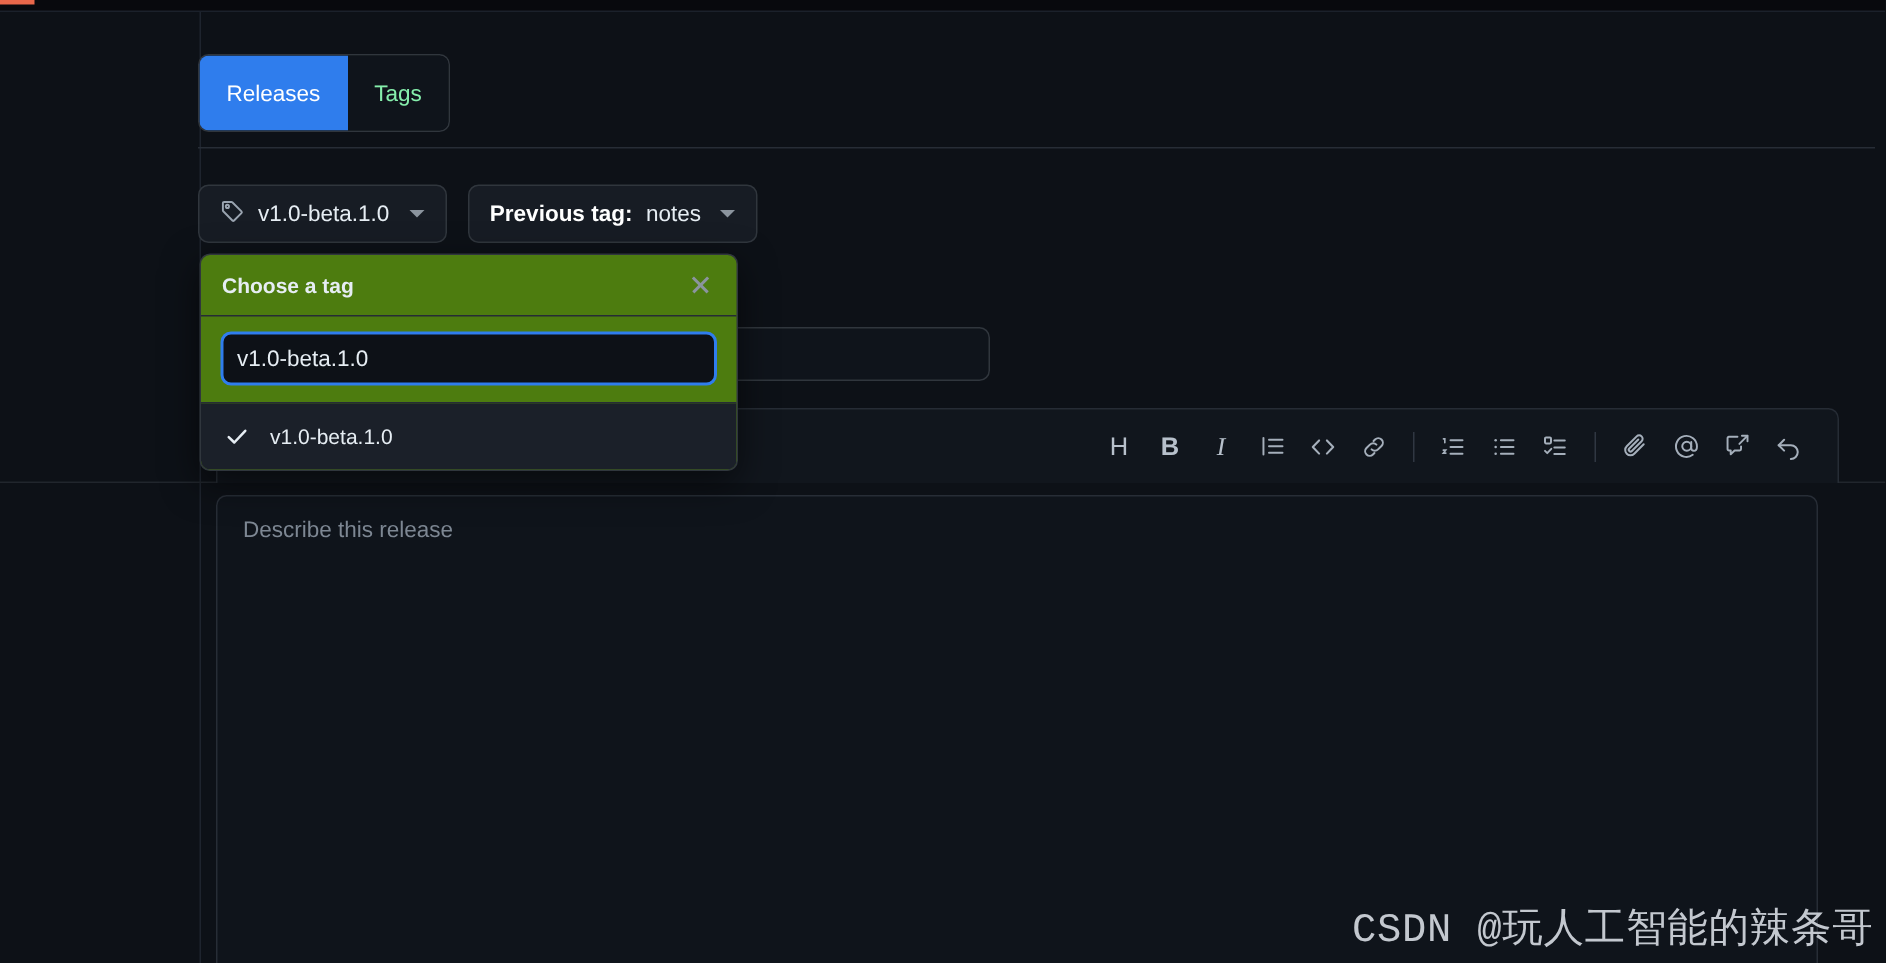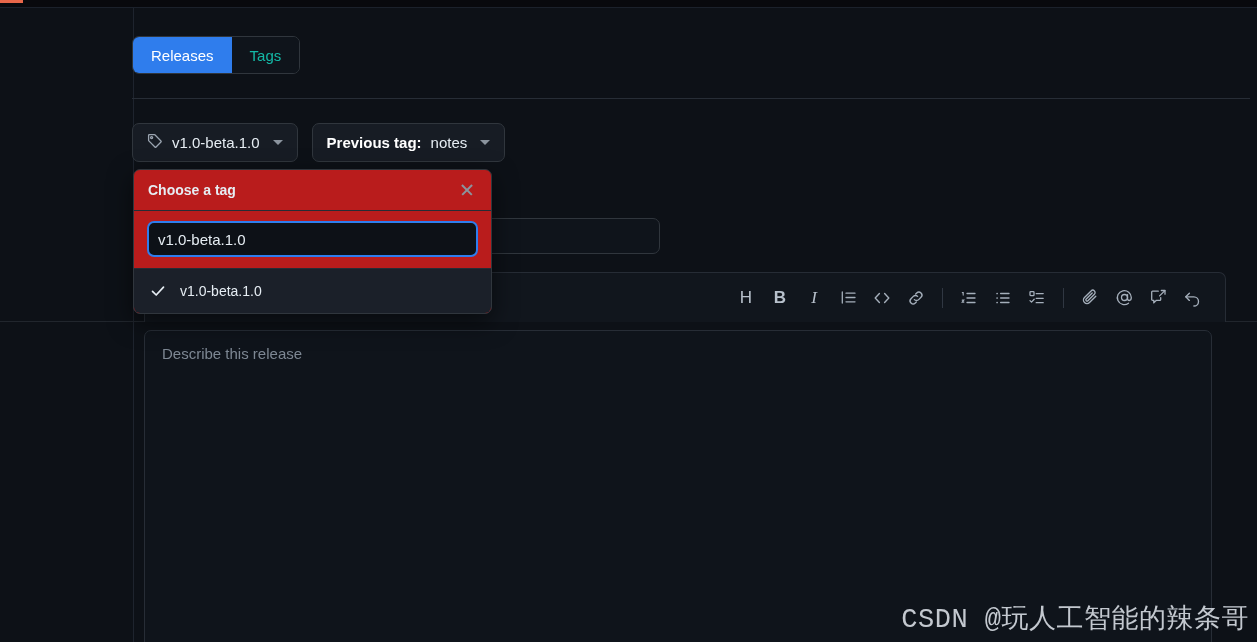--- a/index.html
+++ b/index.html
@@ -14,23 +14,23 @@
   
   .top-strip { position:absolute; left:0; top:0; width:1257px; height:8px; background:#08090d; }
   .load-bar  { position:absolute; left:0; top:0; width:23px; height:3px; background:#e8674a; }
   .top-hair  { position:absolute; left:0; top:7px; width:1257px; height:1px; background:#1b212b; }
 
   
   .rail-divider { position:absolute; left:133px; top:8px; width:1px; height:634px; background:#1e242e; }
 
   
   .tabs { position:absolute; left:132px; top:36px; display:flex;
-          border:1px solid #30363d; border-radius:7px; overflow:hidden; height:38px; }
+          border:1px solid #30363d; border-radius:7px; overflow:hidden; height:52px; }
   .tab { display:flex; align-items:center; justify-content:center;
-         padding:0 18px; font-size:15px; color:#14b8a6; cursor:pointer;
+         padding:0 18px; font-size:15px; color:#86efac; cursor:pointer;
          background:#0f141b; }
   .tab.active { background:#2f7ded; color:#ffffff; }
 
   
   .hdr-divider { position:absolute; left:132px; top:98px; width:1118px; height:1px; background:#272d36; }
 
   
   .action-row { position:absolute; left:132px; top:123px; display:flex; gap:14px; }
   .btn { display:flex; align-items:center; gap:9px; height:39px; padding:0 14px;
          background:#171c24; border:1px solid #30363d; border-radius:7px;
@@ -39,21 +39,21 @@
                 border-top:5px solid #8b949e; margin-left:4px; }
   .muted { color:#ffffff;font-weight:bold; }
   .bright { color:#e6edf3; }
 
   
   .title-input { position:absolute; left:144px; top:218px; width:516px; height:36px;
                  background:#0f141b; border:1px solid #30363d; border-radius:7px; }
 
   
   .popover { position:absolute; left:133px; top:169px; width:359px;
-             background:#b91c1c; border:1px solid #30363d; border-radius:7px;
+             background:#4d7c0f; border:1px solid #30363d; border-radius:7px;
              box-shadow:0 8px 24px rgba(0,0,0,.55); overflow:hidden; z-index:20; }
   .pop-head { display:flex; align-items:center; justify-content:space-between;
               height:41px; padding:0 14px; border-bottom:1px solid #262c35; }
   .pop-title { font-size:14px; color:#e6edf3; font-weight:bold; }
   .close-x { width:20px; height:20px; position:relative; cursor:pointer; }
   .close-x::before, .close-x::after { content:""; position:absolute; left:3px; top:9px;
              width:14px; height:1.6px; background:#8b949e; }
   .close-x::before { transform:rotate(45deg); }
   .close-x::after  { transform:rotate(-45deg); }
   .pop-field { padding:10px 13px 11px; border-bottom:1px solid #262c35; }

